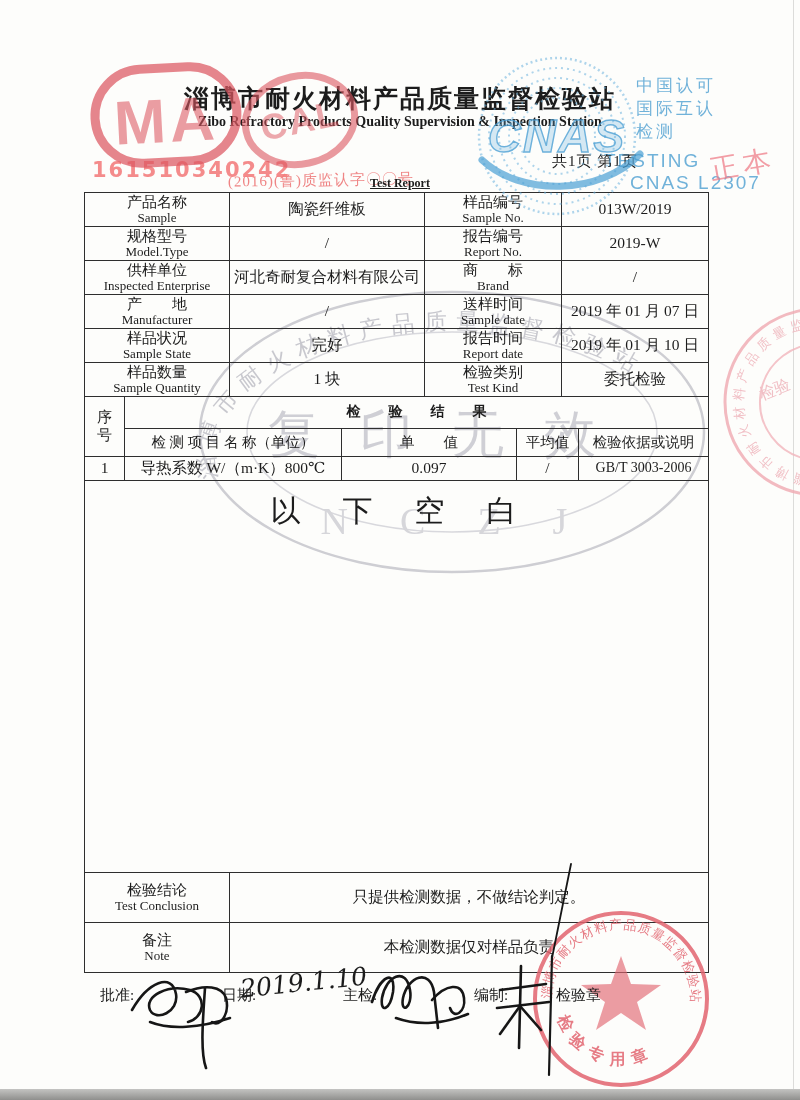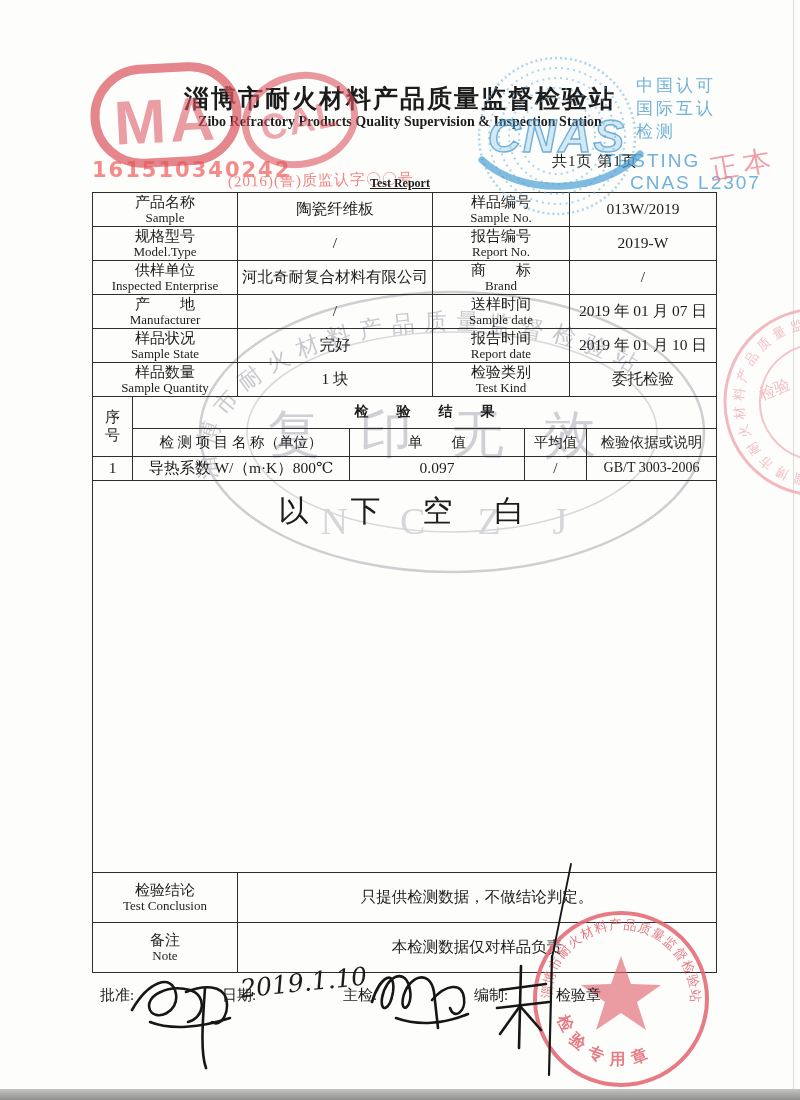--- a/index.html
+++ b/index.html
@@ -23,21 +23,21 @@
     color:#f47f7f;font-family:"DejaVu Sans","Liberation Sans",sans-serif;
     font-weight:600;z-index:3;opacity:.9;}
   .cert-line{left:228px;top:171px;font-size:15px;color:#ef8585;z-index:1;
     transform:rotate(-1deg);letter-spacing:1px;}
   .original-label{left:710px;top:146px;font-size:28px;color:#ef7f8a;
     transform:rotate(-10deg);letter-spacing:5px;opacity:.75;z-index:3;}
   .cnas-lines{z-index:1;color:#58a5d4;font-size:17px;letter-spacing:3px;
     font-family:"Liberation Sans","DejaVu Sans",sans-serif;opacity:.85;}
   .cnas-en{font-size:19px;letter-spacing:2px;}
   
-  table.report{position:absolute;left:92px;top:192px;width:624px;
+  table.report{position:absolute;left:84px;top:192px;width:624px;
     border-collapse:collapse;table-layout:fixed;z-index:1;border-radius:16px;}
   table.report td{border:1.5px solid #2e2e2e;text-align:center;
     vertical-align:middle;padding:0 2px;overflow:hidden;}
   .lab-cn{font-size:15px;line-height:1.2;display:block;}
   .lab-en{font-size:13px;line-height:1.15;display:block;}
   .val{font-size:15.5px;}
   .sec-title{font-size:14px;font-weight:bold;}
   .colhead{font-size:14.5px;}
   .blank-cell{vertical-align:top !important;}
   .blank-note{font-size:30px;letter-spacing:6px;padding-top:10px;}

